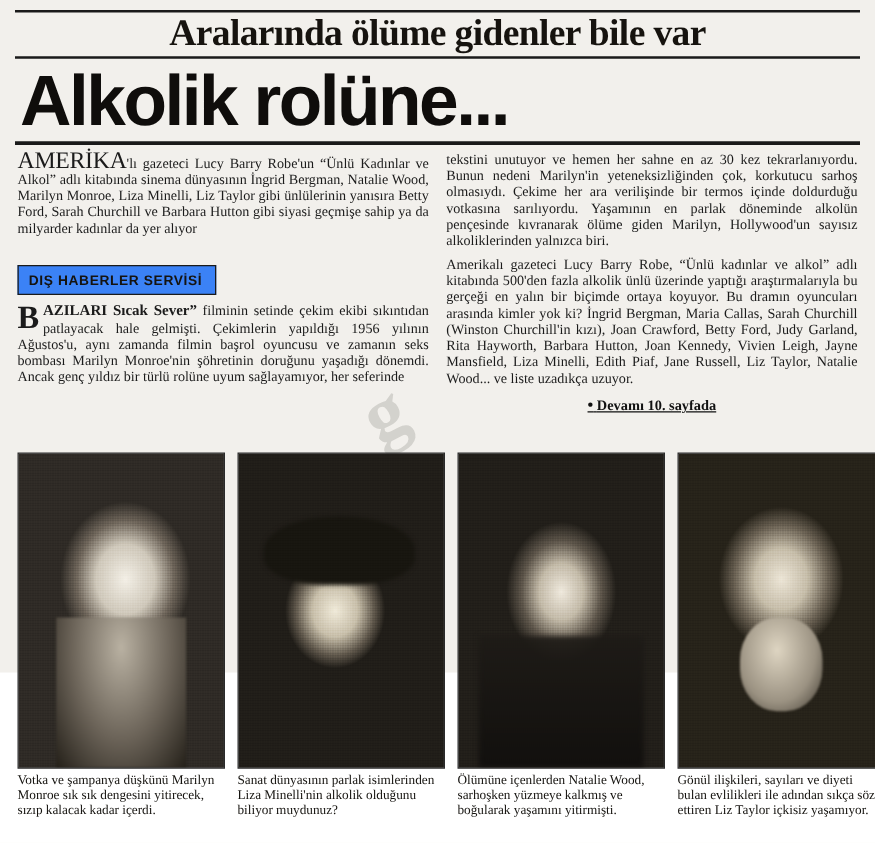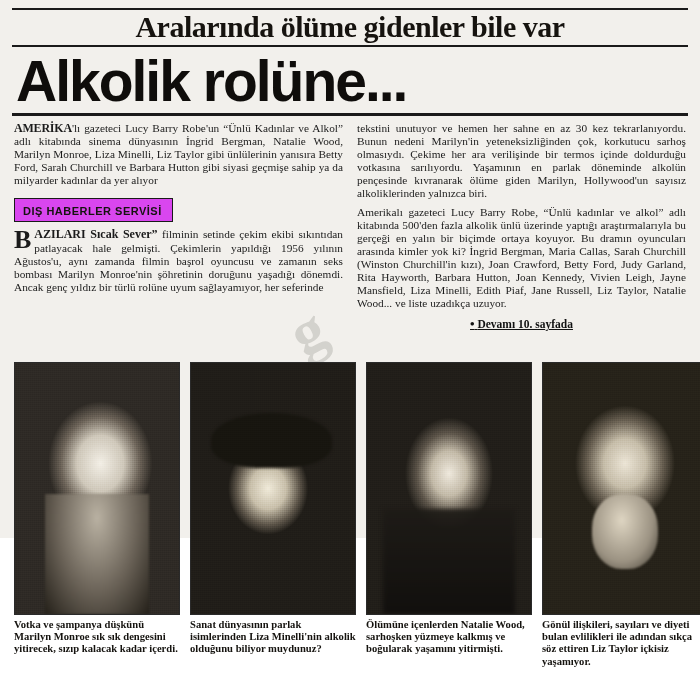--- a/index.html
+++ b/index.html
@@ -69,31 +69,31 @@
   }
   .bodytext {
     font-family: "Liberation Serif", serif;
     font-size: 11.3px;
     line-height: 13.1px;
     text-align: justify;
     color: #1b1b1b;
     margin: 0 0 5px 0;
   }
   .dropcap-word {
-    font-weight: bold;
-    font-size: 12px;
+    font-weight: normal;
+    font-size: 19px;
     letter-spacing: -0.2px;
   }
 
   .service-box {
     border: 1.5px solid #1a1a1a;
     display: inline-block;
     padding: 2px 10px 2px 8px;
-    margin: 6px 0 6px 0;
-    background: #d946ef;
+    margin: 17px 0 6px 0;
+    background: #3b82f6;
   }
   .service-box span {
     font-family: "Liberation Sans", sans-serif;
     font-weight: bold;
     font-size: 11px;
     letter-spacing: 0.5px;
     color: #15130f;
   }
   .bigquote {
     font-family: "Liberation Serif", serif;
@@ -127,21 +127,20 @@
     transform: rotate(-28deg);
     pointer-events: none;
     font-weight: bold;
   }
 
   
   .photos {
     display: flex;
     gap: 10px;
     margin: 8px 4px 0 4px;
-    font-weight: bold;
   }
   .photo-cell { width: 166px; }
   .photo {
     width: 166px;
     height: 253px;
     position: relative;
     overflow: hidden;
     border: 1px solid #2a2a2a;
     box-sizing: border-box;
     background: #2b2b2b;

